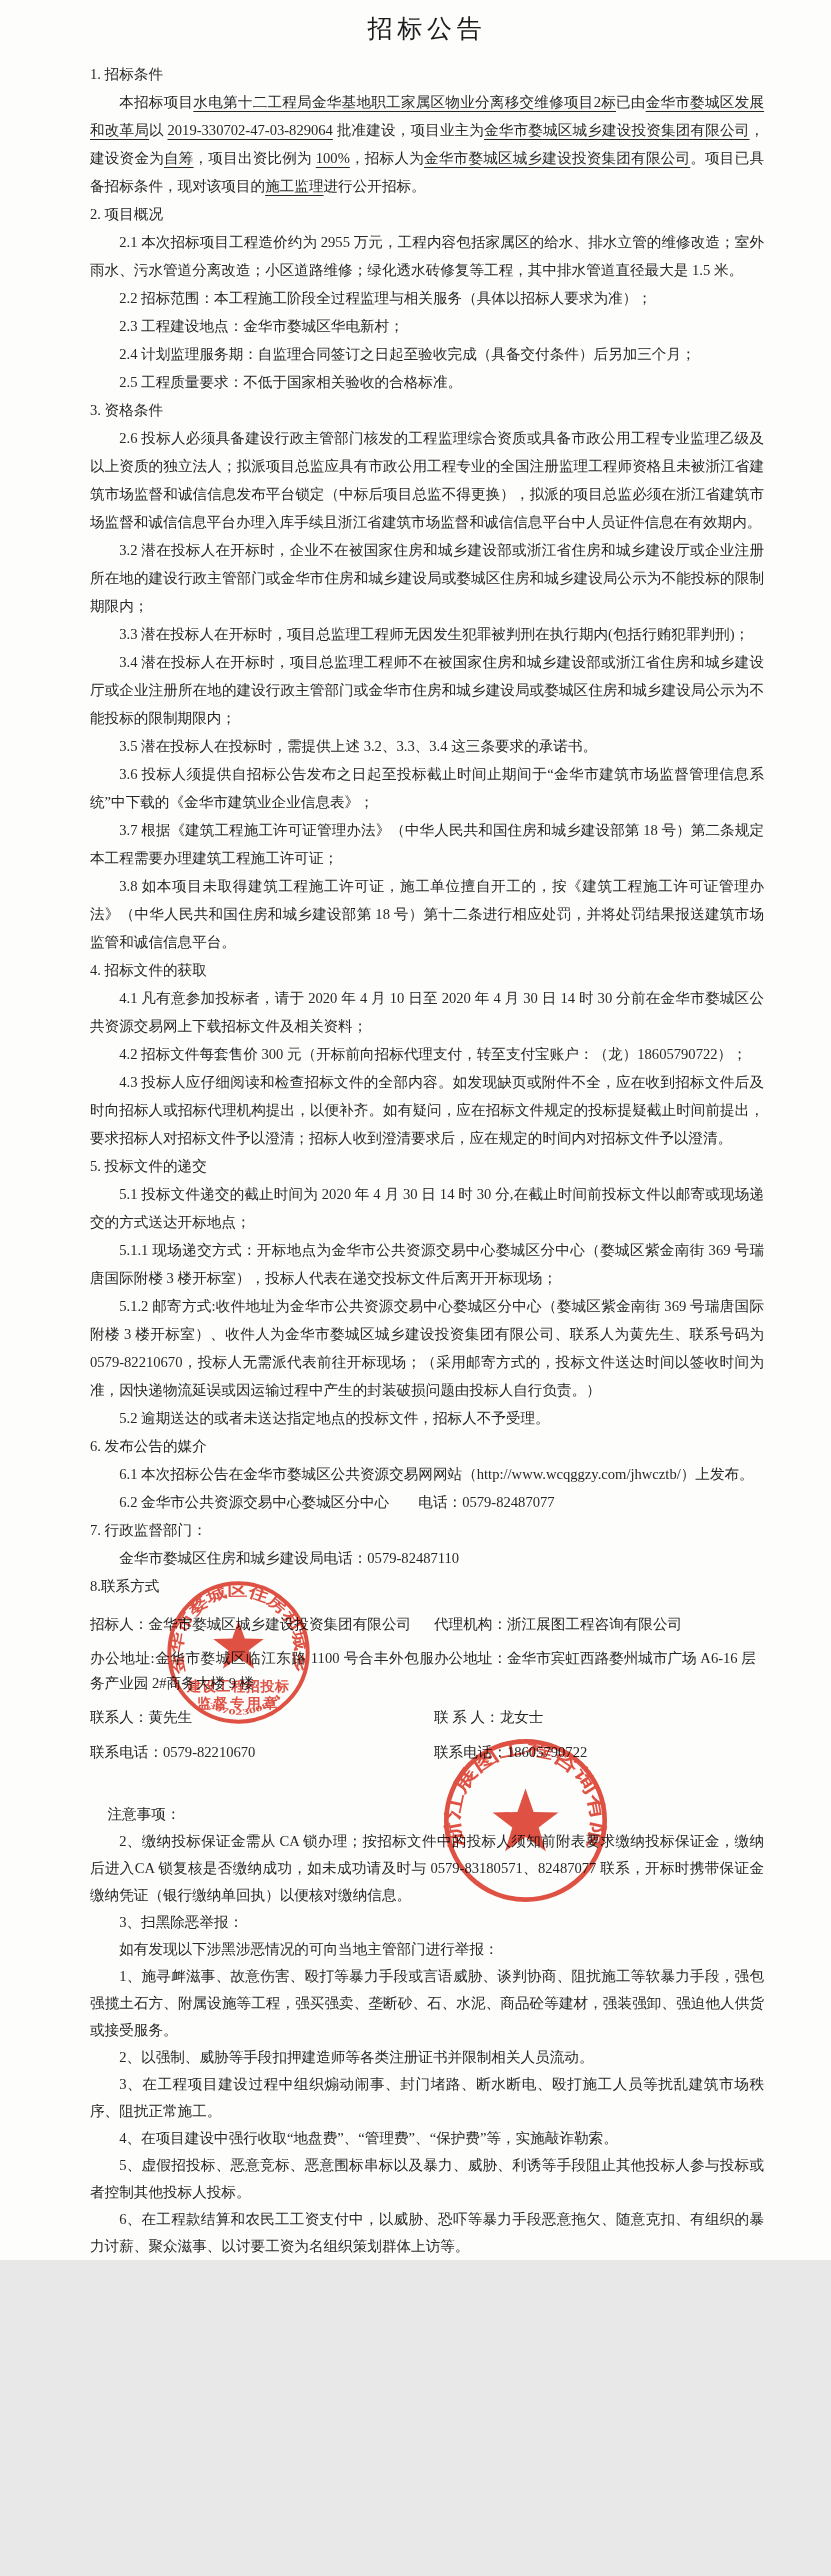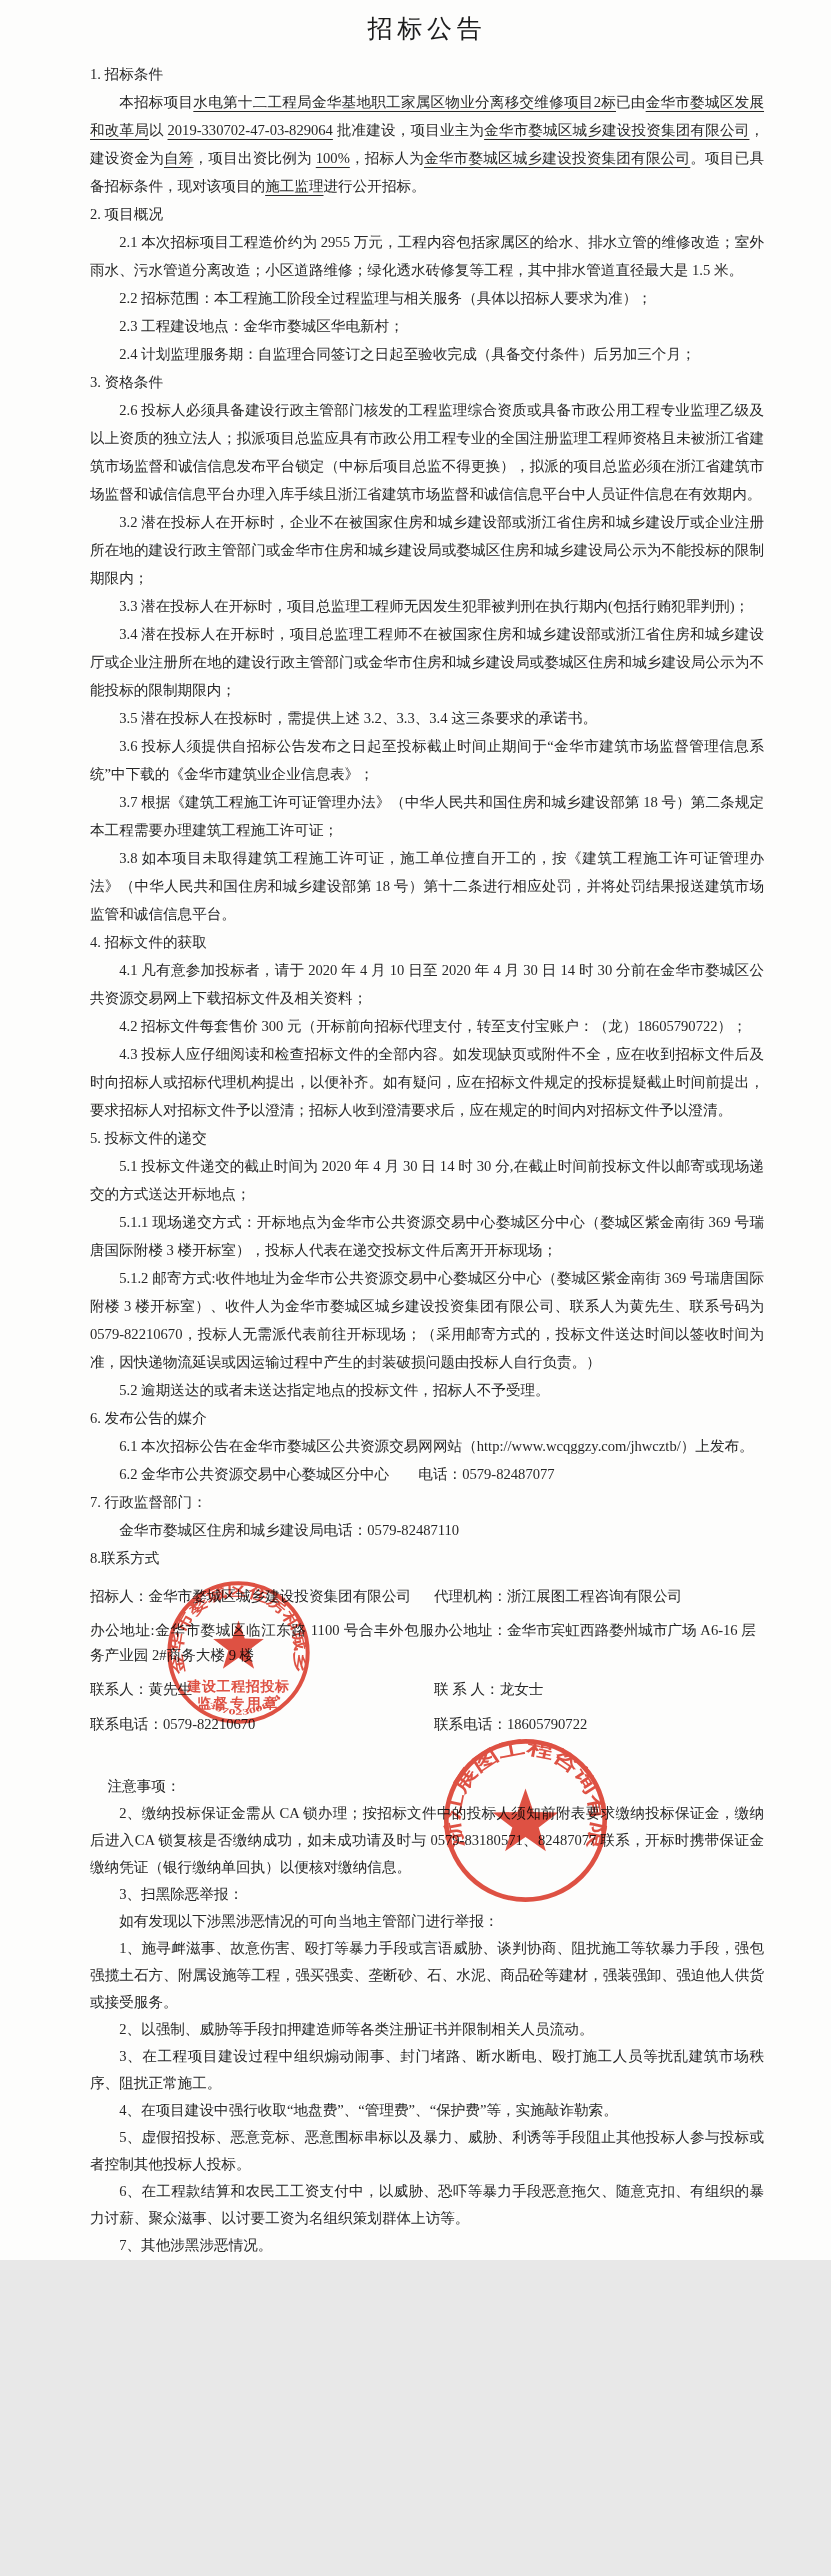--- a/index.html
+++ b/index.html
@@ -48,20 +48,21 @@
 <div class="page">
   <div class="doc">
       <div class="t-title"><span>招标公告</span></div>
       <div class="h"><span>1. 招标条件</span></div>
       <div class="p"><span>本招标项目</span><span class="u">水电第十二工程局金华基地职工家属区物业分离移交维修项目2标</span><span>已由</span><span class="u">金华市婺城区发展和改革局</span><span>以 </span><span class="u">2019-330702-47-03-829064</span><span> 批准建设，项目业主为</span><span class="u">金华市婺城区城乡建设投资集团有限公司</span><span>，建设资金为</span><span class="u">自筹</span><span>，项目出资比例为 </span><span class="u">100%</span><span>，招标人为</span><span class="u">金华市婺城区城乡建设投资集团有限公司</span><span>。项目已具备招标条件，现对该项目的</span><span class="u">施工监理</span><span>进行公开招标。</span></div>
       <div class="h"><span>2. 项目概况</span></div>
       <div class="p"><span>2.1 本次招标项目工程造价约为 2955 万元，工程内容包括家属区的给水、排水立管的维修改造；室外雨水、污水管道分离改造；小区道路维修；绿化透水砖修复等工程，其中排水管道直径最大是 1.5 米。</span></div>
       <div class="p"><span>2.2 招标范围：本工程施工阶段全过程监理与相关服务（具体以招标人要求为准）；</span></div>
       <div class="p"><span>2.3 工程建设地点：金华市婺城区华电新村；</span></div>
       <div class="p"><span>2.4 计划监理服务期：自监理合同签订之日起至验收完成（具备交付条件）后另加三个月；</span></div>
+      <div class="p"><span>2.5 工程质量要求：不低于国家相关验收的合格标准。</span></div>
       <div class="h"><span>3. 资格条件</span></div>
       <div class="p"><span>2.6 投标人必须具备建设行政主管部门核发的工程监理综合资质或具备市政公用工程专业监理乙级及以上资质的独立法人；拟派项目总监应具有市政公用工程专业的全国注册监理工程师资格且未被浙江省建筑市场监督和诚信信息发布平台锁定（中标后项目总监不得更换），拟派的项目总监必须在浙江省建筑市场监督和诚信信息平台办理入库手续且浙江省建筑市场监督和诚信信息平台中人员证件信息在有效期内。</span></div>
       <div class="p"><span>3.2 潜在投标人在开标时，企业不在被国家住房和城乡建设部或浙江省住房和城乡建设厅或企业注册所在地的建设行政主管部门或金华市住房和城乡建设局或婺城区住房和城乡建设局公示为不能投标的限制期限内；</span></div>
       <div class="p"><span>3.3 潜在投标人在开标时，项目总监理工程师无因发生犯罪被判刑在执行期内(包括行贿犯罪判刑)；</span></div>
       <div class="p"><span>3.4 潜在投标人在开标时，项目总监理工程师不在被国家住房和城乡建设部或浙江省住房和城乡建设厅或企业注册所在地的建设行政主管部门或金华市住房和城乡建设局或婺城区住房和城乡建设局公示为不能投标的限制期限内；</span></div>
       <div class="p"><span>3.5 潜在投标人在投标时，需提供上述 3.2、3.3、3.4 这三条要求的承诺书。</span></div>
       <div class="p"><span>3.6 投标人须提供自招标公告发布之日起至投标截止时间止期间于“金华市建筑市场监督管理信息系统”中下载的《金华市建筑业企业信息表》；</span></div>
       <div class="p"><span>3.7 根据《建筑工程施工许可证管理办法》（中华人民共和国住房和城乡建设部第 18 号）第二条规定本工程需要办理建筑工程施工许可证；</span></div>
       <div class="p"><span>3.8 如本项目未取得建筑工程施工许可证，施工单位擅自开工的，按《建筑工程施工许可证管理办法》（中华人民共和国住房和城乡建设部第 18 号）第十二条进行相应处罚，并将处罚结果报送建筑市场监管和诚信信息平台。</span></div>
       <div class="h"><span>4. 招标文件的获取</span></div>

